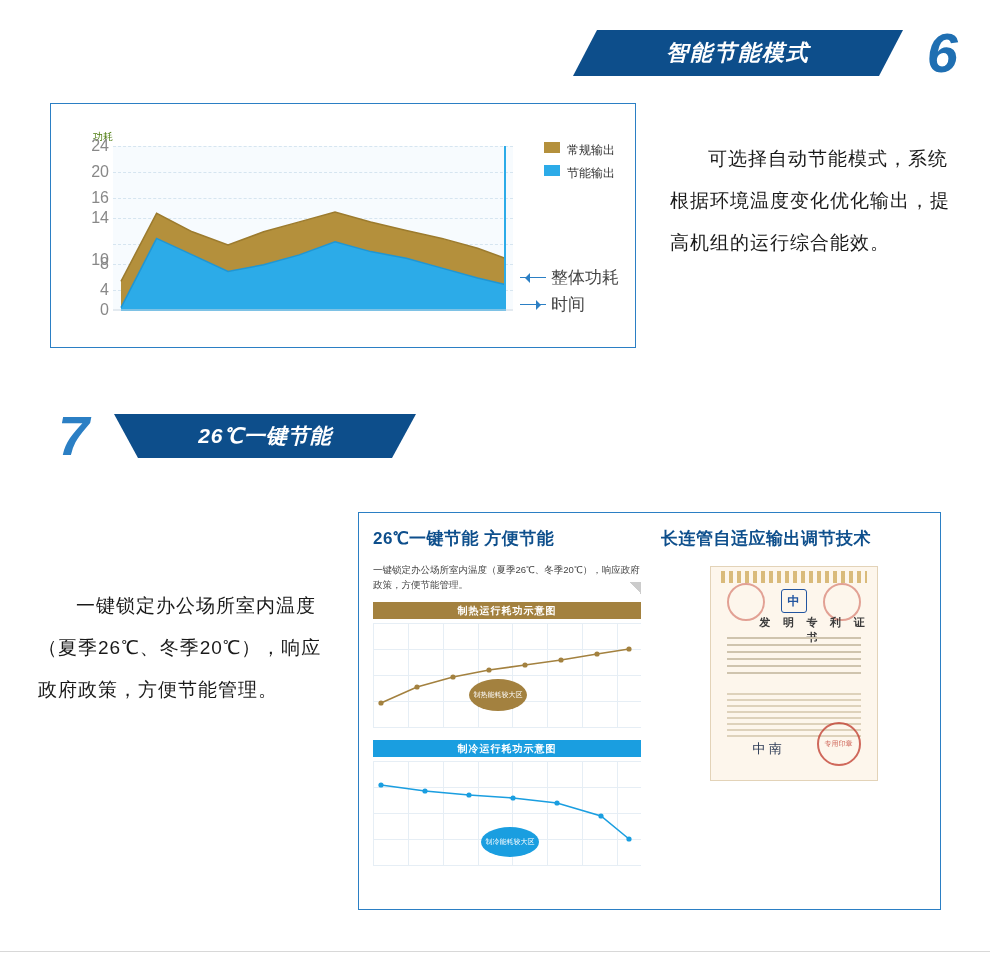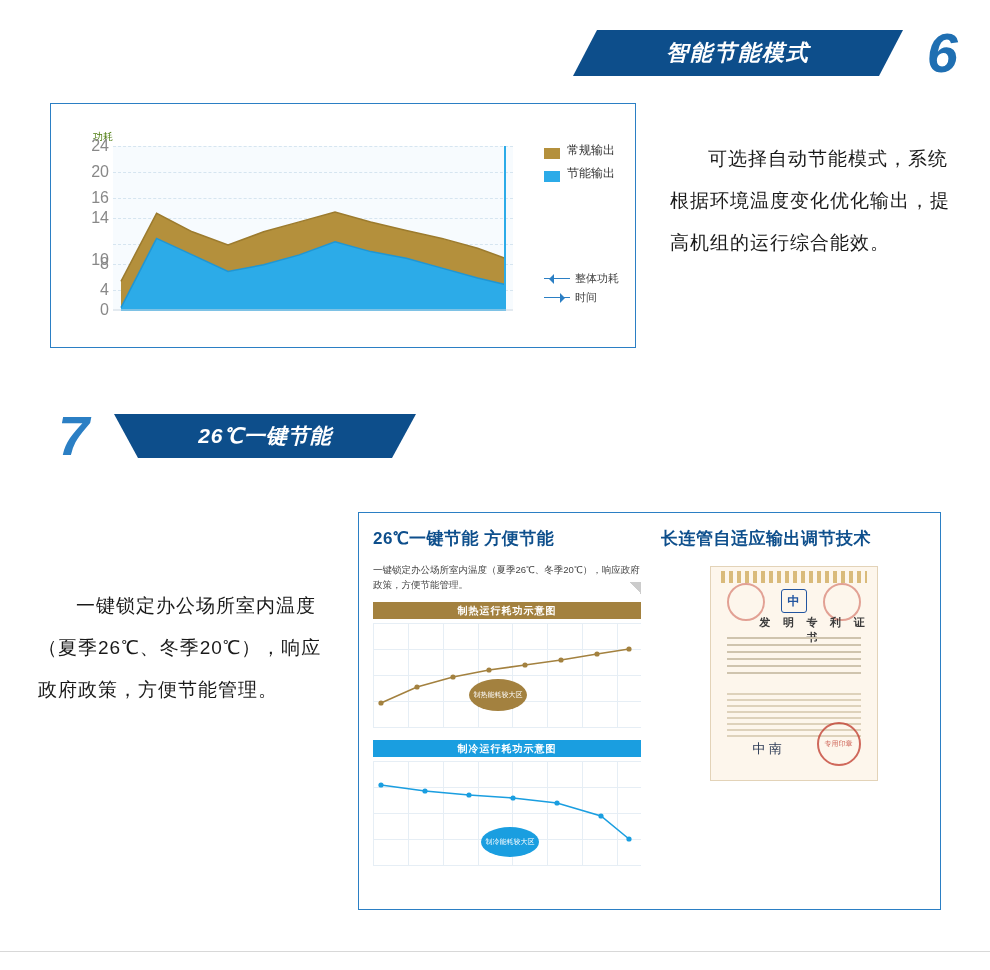--- a/index.html
+++ b/index.html
@@ -131,34 +131,34 @@
   }
   .legend {
     position: absolute;
     right: 10px;
     top: 26px;
     font-size: 12px;
     color: #333;
   }
   .legend div {
     display: flex;
-    align-items: flex-end;
+    align-items: flex-start;
     margin-bottom: 6px;
   }
   .legend i {
     display: inline-block;
     width: 16px;
     height: 11px;
     margin-right: 7px;
   }
   .axis-notes {
     position: absolute;
     right: 6px;
-    bottom: 28px;
-    font-size: 11px;
+    bottom: 17px;
+    font-size: 17px;
     color: #444;
   }
   .axis-notes div {
     display: flex;
     align-items: center;
     margin-bottom: 4px;
   }
   .arrow-left, .arrow-right {
     display: inline-block;
     width: 26px;

